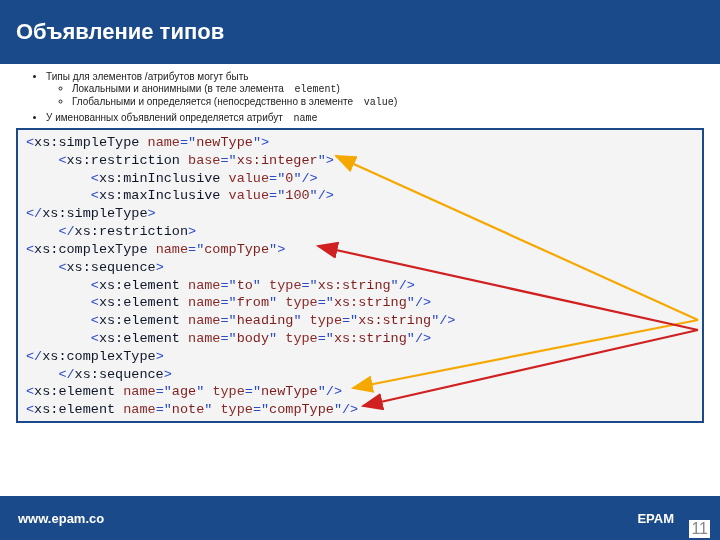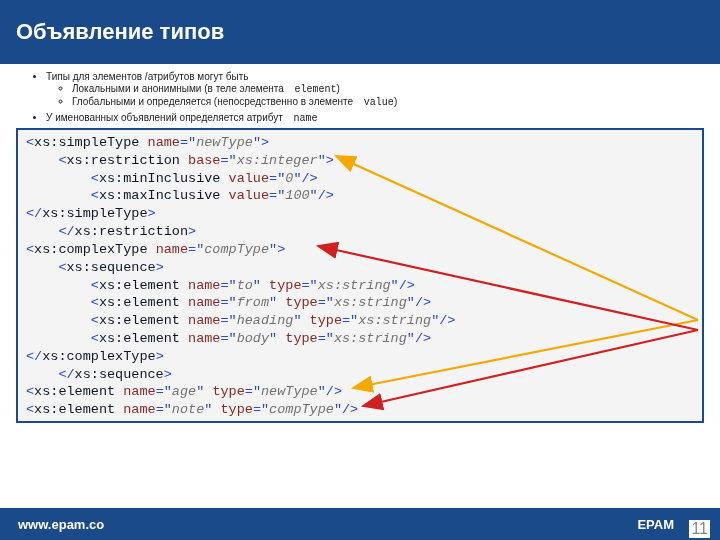--- a/index.html
+++ b/index.html
@@ -38,26 +38,26 @@
     padding: 4px 8px 2px 8px;
     font-family: "Courier New", monospace;
     font-size: 13.5px;
     line-height: 1.32;
     position: relative;
   }
   .code-line { white-space: pre; }
   .punct { color: #2a4aca; }
   .tag { color: #0f172a; }
   .attr { color: #8a2a2a; }
-  .val { color: #737373; font-style: italic; }
+  .val { color: #7f1d1d; }
   .footer {
     position: absolute;
     left: 0; bottom: 0;
     width: 100%;
-    height: 32px;
+    height: 44px;
     background: #1b4a8a;
     color: #fff;
     display: flex;
     align-items: center;
     font-size: 13px;
   }
   .footer .left { padding-left: 18px; font-weight: bold; }
   .footer .right { margin-left: auto; padding-right: 46px; font-weight: bold; }
   .page-num {
     position: absolute;

